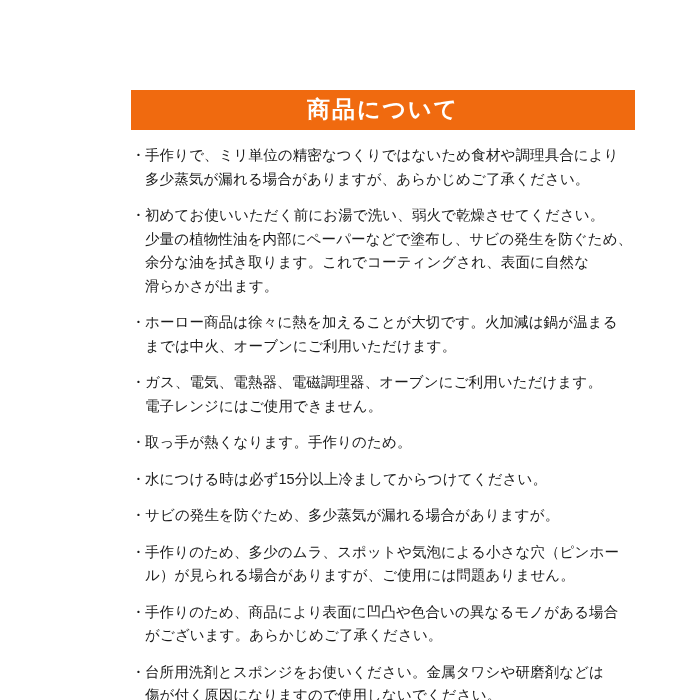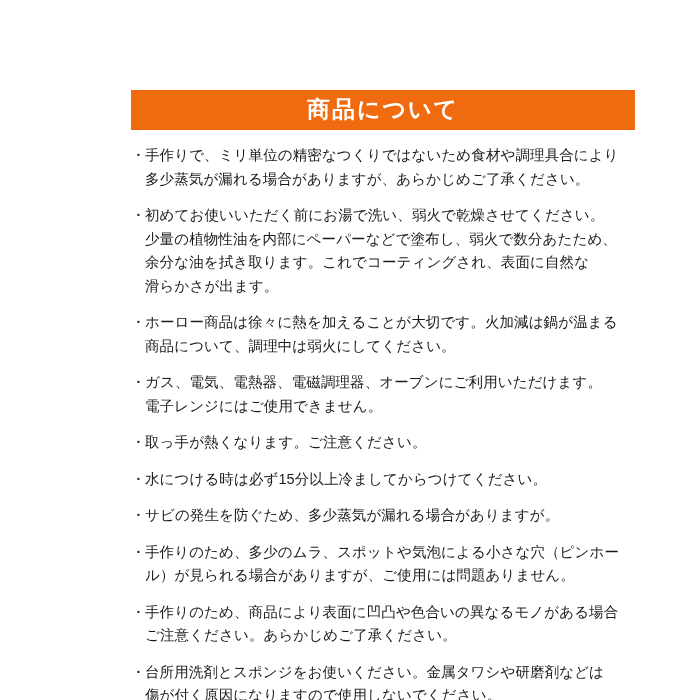--- a/index.html
+++ b/index.html
@@ -74,40 +74,40 @@
 
       <div class="item">
         <span class="bullet">・</span>
         <span class="text">手作りで、ミリ単位の精密なつくりではないため食材や調理具合により
 多少蒸気が漏れる場合がありますが、あらかじめご了承ください。</span>
       </div>
 
       <div class="item">
         <span class="bullet">・</span>
         <span class="text">初めてお使いいただく前にお湯で洗い、弱火で乾燥させてください。
-少量の植物性油を内部にペーパーなどで塗布し、弱火で数分あたため、
+少量の植物性油を内部にペーパーなどで塗布し、サビの発生を防ぐため、
 余分な油を拭き取ります。これでコーティングされ、表面に自然な
 滑らかさが出ます。</span>
       </div>
 
       <div class="item">
         <span class="bullet">・</span>
         <span class="text">ホーロー商品は徐々に熱を加えることが大切です。火加減は鍋が温まる
-商品について、調理中は弱火にしてください。</span>
+までは中火、オーブンにご利用いただけます。</span>
       </div>
 
       <div class="item">
         <span class="bullet">・</span>
         <span class="text">ガス、電気、電熱器、電磁調理器、オーブンにご利用いただけます。
 電子レンジにはご使用できません。</span>
       </div>
 
       <div class="item">
         <span class="bullet">・</span>
-        <span class="text">取っ手が熱くなります。ご注意ください。</span>
+        <span class="text">取っ手が熱くなります。手作りのため。</span>
       </div>
 
       <div class="item">
         <span class="bullet">・</span>
         <span class="text">水につける時は必ず15分以上冷ましてからつけてください。</span>
       </div>
 
       <div class="item">
         <span class="bullet">・</span>
         <span class="text">サビの発生を防ぐため、多少蒸気が漏れる場合がありますが。</span>
@@ -115,21 +115,21 @@
 
       <div class="item">
         <span class="bullet">・</span>
         <span class="text">手作りのため、多少のムラ、スポットや気泡による小さな穴（ピンホー
 ル）が見られる場合がありますが、ご使用には問題ありません。</span>
       </div>
 
       <div class="item">
         <span class="bullet">・</span>
         <span class="text">手作りのため、商品により表面に凹凸や色合いの異なるモノがある場合
-ご注意ください。あらかじめご了承ください。</span>
+がございます。あらかじめご了承ください。</span>
       </div>
 
       <div class="item">
         <span class="bullet">・</span>
         <span class="text">台所用洗剤とスポンジをお使いください。金属タワシや研磨剤などは
 傷が付く原因になりますので使用しないでください。</span>
       </div>
 
     </div>
   </div>

